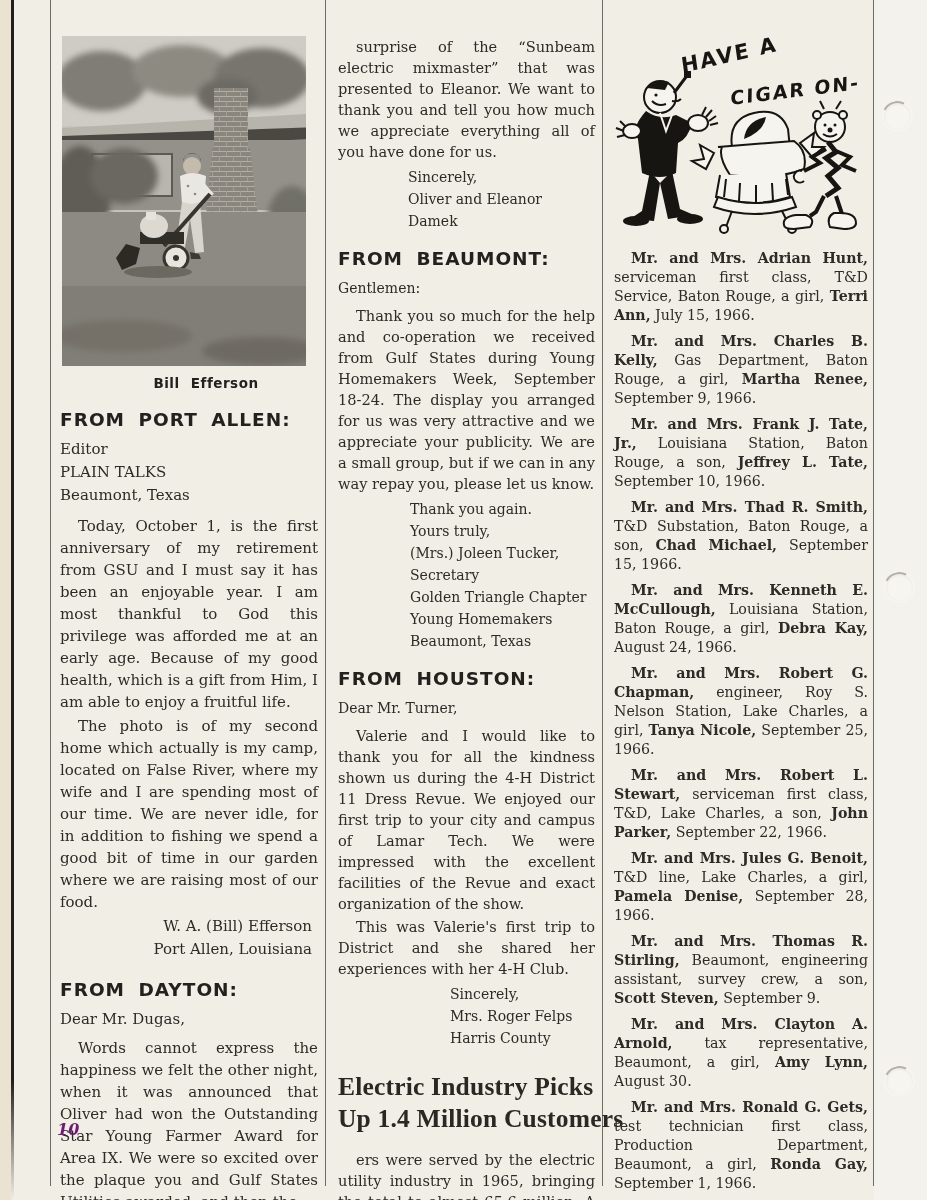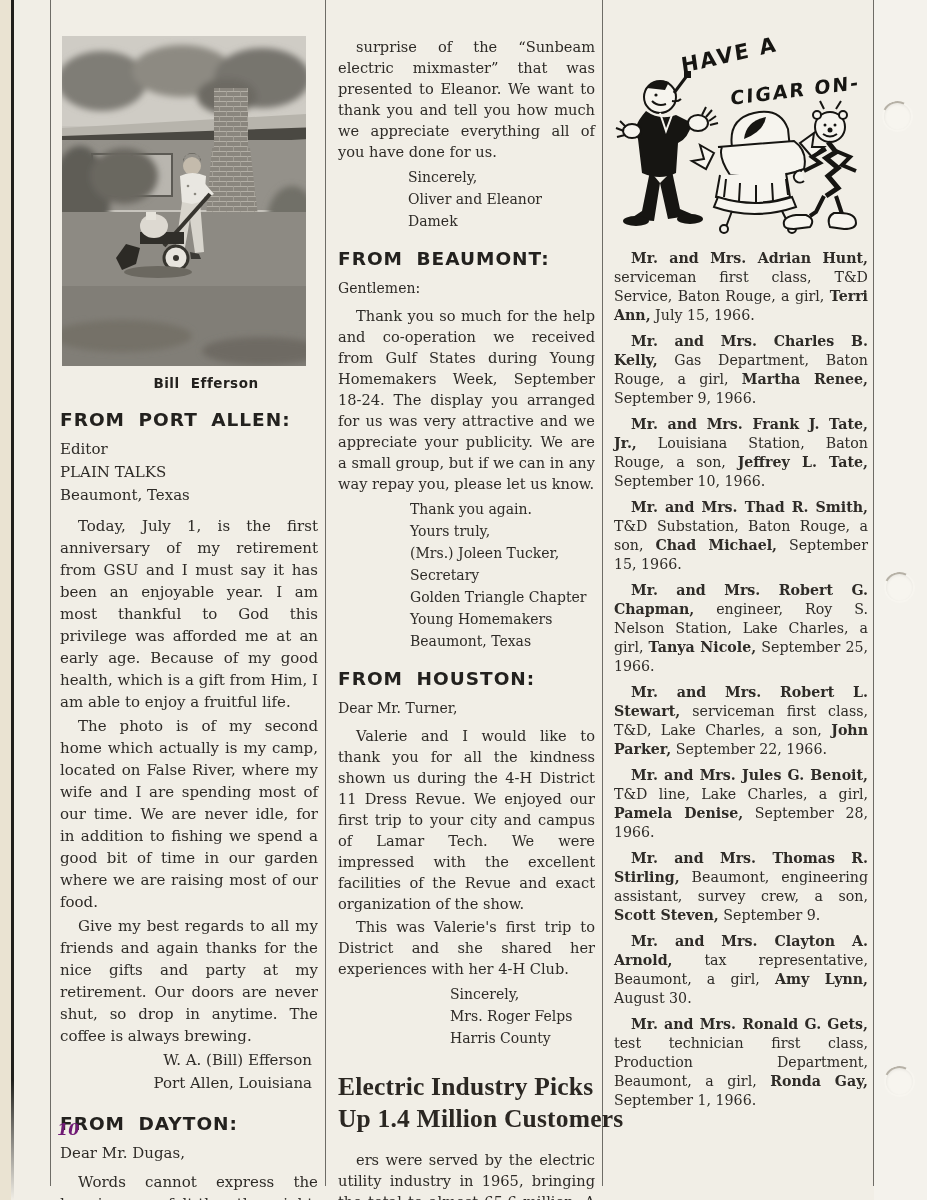--- a/index.html
+++ b/index.html
@@ -163,23 +163,22 @@
     </figure>
 
     <section>
       <h2 class="section-heading">FROM PORT ALLEN:</h2>
       <div class="address-block">
           <p class="line">Editor</p>
           <p class="line">PLAIN TALKS</p>
           <p class="line">Beaumont, Texas</p>
         </div>
       <div>
-          <p class="para">Today, July 1, is the first anniversary of my retirement from GSU and I must say it has been an enjoyable year. I am most thankful to God this privilege was afforded me at an early age. Because of my good health, which is a gift from Him, I am able to enjoy a fruitful life.</p>
+          <p class="para">Today, October 1, is the first anniversary of my retirement from GSU and I must say it has been an enjoyable year. I am most thankful to God this privilege was afforded me at an early age. Because of my good health, which is a gift from Him, I am able to enjoy a fruitful life.</p>
           <p class="para">The photo is of my second home which actually is my camp, located on False River, where my wife and I are spending most of our time. We are never idle, for in addition to fishing we spend a good bit of time in our garden where we are raising most of our food.</p>
-          <p class="para">Give my best regards to all my friends and again thanks for the nice gifts and party at my retirement. Our doors are never shut, so drop in anytime. The coffee is always brewing.</p>
         </div>
       <div class="signature">
           <p class="line">W. A. (Bill) Efferson</p>
           <p class="line">Port Allen, Louisiana</p>
         </div>
     </section>
 
     <section>
       <h2 class="section-heading">FROM DAYTON:</h2>
       <p class="line salutation">Dear Mr. Dugas,</p>
@@ -306,20 +305,21 @@
       </svg>
       <div class="cartoon-caption cc1">HAVE A</div>
       <div class="cartoon-caption cc2">CIGAR ON-</div>
     </div>
 
     <div class="births">
         <p class="birth"><span class="bd">Mr. and Mrs. Adrian Hunt,</span><span> serviceman first class, T&amp;D Service, Baton Rouge, a girl, </span><span class="bd">Terri Ann,</span><span> July 15, 1966.</span></p>
         <p class="birth"><span class="bd">Mr. and Mrs. Charles B. Kelly,</span><span> Gas Department, Baton Rouge, a girl, </span><span class="bd">Martha Renee,</span><span> September 9, 1966.</span></p>
         <p class="birth"><span class="bd">Mr. and Mrs. Frank J. Tate, Jr.,</span><span> Louisiana Station, Baton Rouge, a son, </span><span class="bd">Jeffrey L. Tate,</span><span> September 10, 1966.</span></p>
         <p class="birth"><span class="bd">Mr. and Mrs. Thad R. Smith,</span><span> T&amp;D Substation, Baton Rouge, a son, </span><span class="bd">Chad Michael,</span><span> September 15, 1966.</span></p>
+        <p class="birth"><span class="bd">Mr. and Mrs. Kenneth E. McCullough,</span><span> Louisiana Station, Baton Rouge, a girl, </span><span class="bd">Debra Kay,</span><span> August 24, 1966.</span></p>
         <p class="birth"><span class="bd">Mr. and Mrs. Robert G. Chapman,</span><span> engineer, Roy S. Nelson Station, Lake Charles, a girl, </span><span class="bd">Tanya Nicole,</span><span> September 25, 1966.</span></p>
         <p class="birth"><span class="bd">Mr. and Mrs. Robert L. Stewart,</span><span> serviceman first class, T&amp;D, Lake Charles, a son, </span><span class="bd">John Parker,</span><span> September 22, 1966.</span></p>
         <p class="birth"><span class="bd">Mr. and Mrs. Jules G. Benoit,</span><span> T&amp;D line, Lake Charles, a girl, </span><span class="bd">Pamela Denise,</span><span> September 28, 1966.</span></p>
         <p class="birth"><span class="bd">Mr. and Mrs. Thomas R. Stirling,</span><span> Beaumont, engineering assistant, survey crew, a son, </span><span class="bd">Scott Steven,</span><span> September 9.</span></p>
         <p class="birth"><span class="bd">Mr. and Mrs. Clayton A. Arnold,</span><span> tax representative, Beaumont, a girl, </span><span class="bd">Amy Lynn,</span><span> August 30.</span></p>
         <p class="birth"><span class="bd">Mr. and Mrs. Ronald G. Gets,</span><span> test technician first class, Production Department, Beaumont, a girl, </span><span class="bd">Ronda Gay,</span><span> September 1, 1966.</span></p>
       </div>
   </div>
 </div>
 

